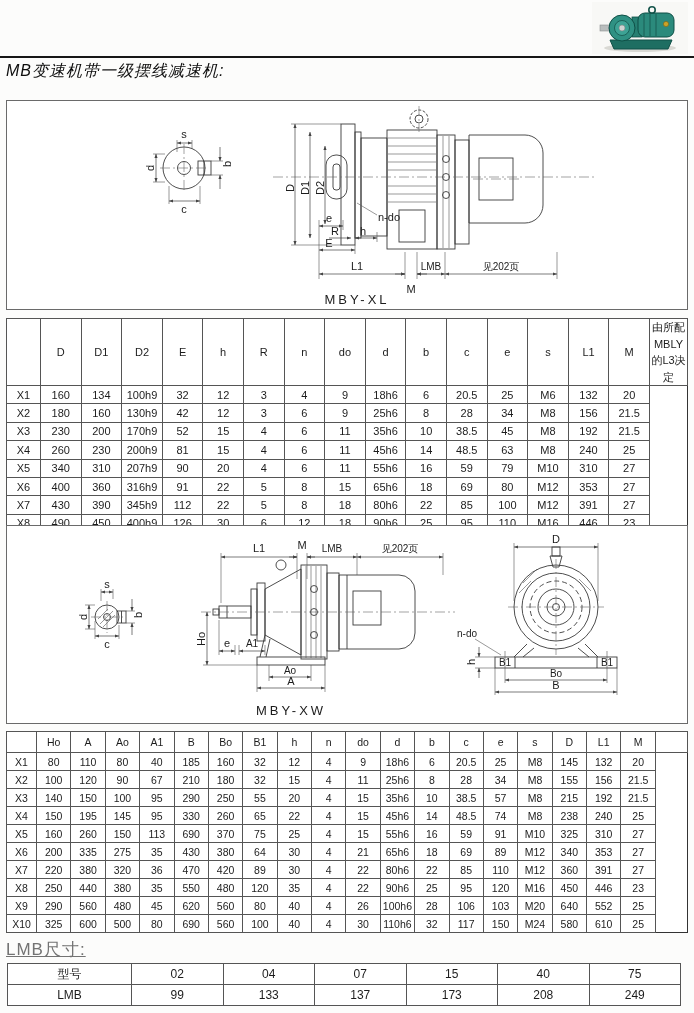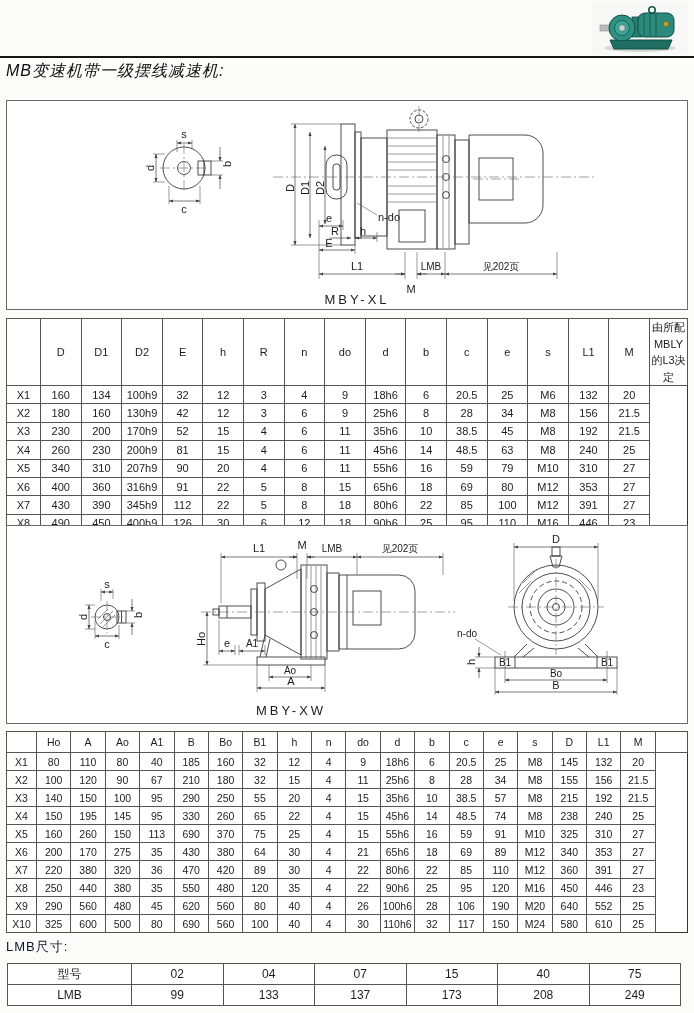--- a/index.html
+++ b/index.html
@@ -28,21 +28,21 @@
   #dim-table-xl tbody th,#dim-table-xl tbody td{height:17.4px;}
   #dim-table-xw{font-size:10.5px;}
   #dim-table-xw thead th{height:20px;}
   #dim-table-xw tbody th,#dim-table-xw tbody td{height:17px;}
   col.first-col{width:34px;}
   col.note-col{width:38px;}
   #dim-table-xw col.first-col{width:30px;}
   #dim-table-xw col.note-col{width:32px;}
   th.note-cell{font-size:11px;line-height:1.5;word-break:break-all;white-space:normal !important;padding:2px 3px;vertical-align:middle;}
 
-  .lmb-title{position:absolute;top:938px;left:6px;font-size:13px;letter-spacing:1px;color:#0f172a;}
+  .lmb-title{position:absolute;top:938px;left:6px;font-size:17px;letter-spacing:1px;color:#737373;text-decoration:underline;}
   #lmb-table{position:absolute;top:963px;left:7px;width:674px;border-collapse:collapse;table-layout:fixed;border:1.5px solid #333;background:#fff;font-size:12px;}
   #lmb-table th,#lmb-table td{border:1px solid #555;font-weight:normal;text-align:center;height:20px;padding:0;color:#1c1c1c;}
   #lmb-table col.model-col{width:124px;}
 
   
   svg .geo{stroke:#3a3a3a;fill:none;stroke-width:0.9;}
   svg .thin{stroke:#555;stroke-width:0.6;fill:none;}
   svg .cl{stroke:#666;stroke-width:0.6;fill:none;stroke-dasharray:10 3 2 3;}
   svg .ext{stroke:#555;stroke-width:0.6;fill:none;}
   svg text{fill:#1c1c1c;font-size:11px;text-anchor:middle;stroke:none;}
@@ -711,21 +711,21 @@
           <td>59</td>
           <td>91</td>
           <td>M10</td>
           <td>325</td>
           <td>310</td>
           <td>27</td>
         </tr>
         <tr>
           <th>X6</th>
           <td>200</td>
-          <td>170</td>
+          <td>335</td>
           <td>275</td>
           <td>35</td>
           <td>430</td>
           <td>380</td>
           <td>64</td>
           <td>30</td>
           <td>4</td>
           <td>21</td>
           <td>65h6</td>
           <td>18</td>
@@ -786,21 +786,21 @@
           <td>45</td>
           <td>620</td>
           <td>560</td>
           <td>80</td>
           <td>40</td>
           <td>4</td>
           <td>26</td>
           <td>100h6</td>
           <td>28</td>
           <td>106</td>
-          <td>190</td>
+          <td>103</td>
           <td>M20</td>
           <td>640</td>
           <td>552</td>
           <td>25</td>
         </tr>
         <tr>
           <th>X10</th>
           <td>325</td>
           <td>600</td>
           <td>500</td>

